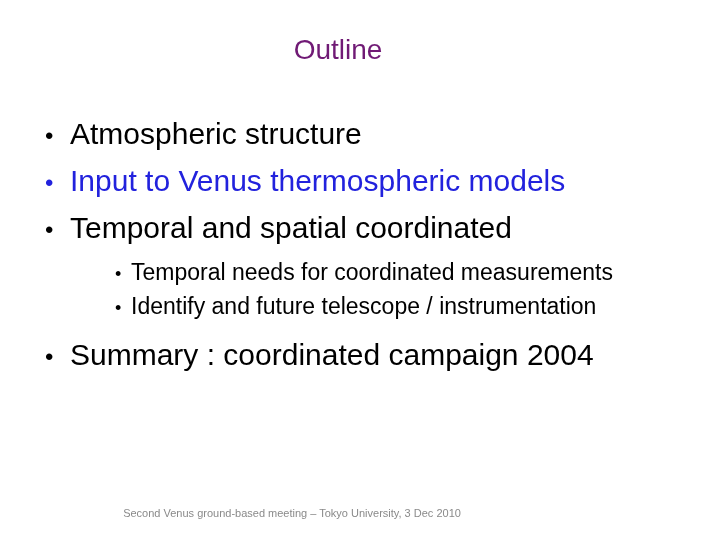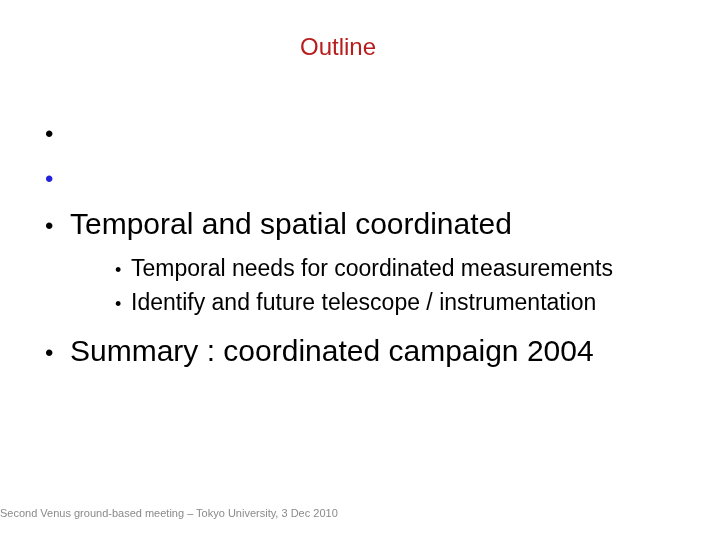--- a/index.html
+++ b/index.html
@@ -15,24 +15,24 @@
     font-family: "Liberation Sans", sans-serif;
     color: #000000;
     overflow: hidden;
   }
   .slide-title {
     position: absolute;
     top: 33px;
     left: 0;
     width: 676px;
     text-align: center;
-    font-size: 24px;
+    font-size: 28px;
     line-height: 1.2;
     font-weight: 400;
-    color: #b91c1c;
+    color: #701a75;
   }
   .bullets {
     position: absolute;
     top: 111px;
     left: 45px;
     right: 10px;
     margin: 0;
     padding: 0;
     list-style: none;
   }
@@ -59,40 +59,43 @@
     width: 16px;
     font-size: 18px;
   }
   .first-sub { margin-top: 4px; }
   .last-main { margin-top: 8px; }
   .footer-note {
     position: absolute;
     top: 506px;
     left: 0;
     width: 584px;
+    text-align: center;
     font-size: 11px;
     line-height: 1.3;
     color: #8A8A8A;
   }
 </style>
 </head>
 <body>
 
 <div class="slide">
 
   <div class="slide-title">Outline</div>
 
   <ul class="bullets">
 
     <li class="b-item lvl1" style="color: rgb(0, 0, 0);">
       <span class="bullet">•</span>
+      <span class="txt">Atmospheric structure</span>
     </li>
 
     <li class="b-item lvl1" style="color: rgb(34, 34, 221);">
       <span class="bullet">•</span>
+      <span class="txt">Input to Venus thermospheric models</span>
     </li>
 
     <li class="b-item lvl1" style="color: rgb(0, 0, 0);">
       <span class="bullet">•</span>
       <span class="txt">Temporal and spatial coordinated</span>
     </li>
 
     <li class="b-item lvl2 first-sub" style="color: rgb(0, 0, 0);">
       <span class="bullet">•</span>
       <span class="txt">Temporal needs for coordinated measurements</span>

